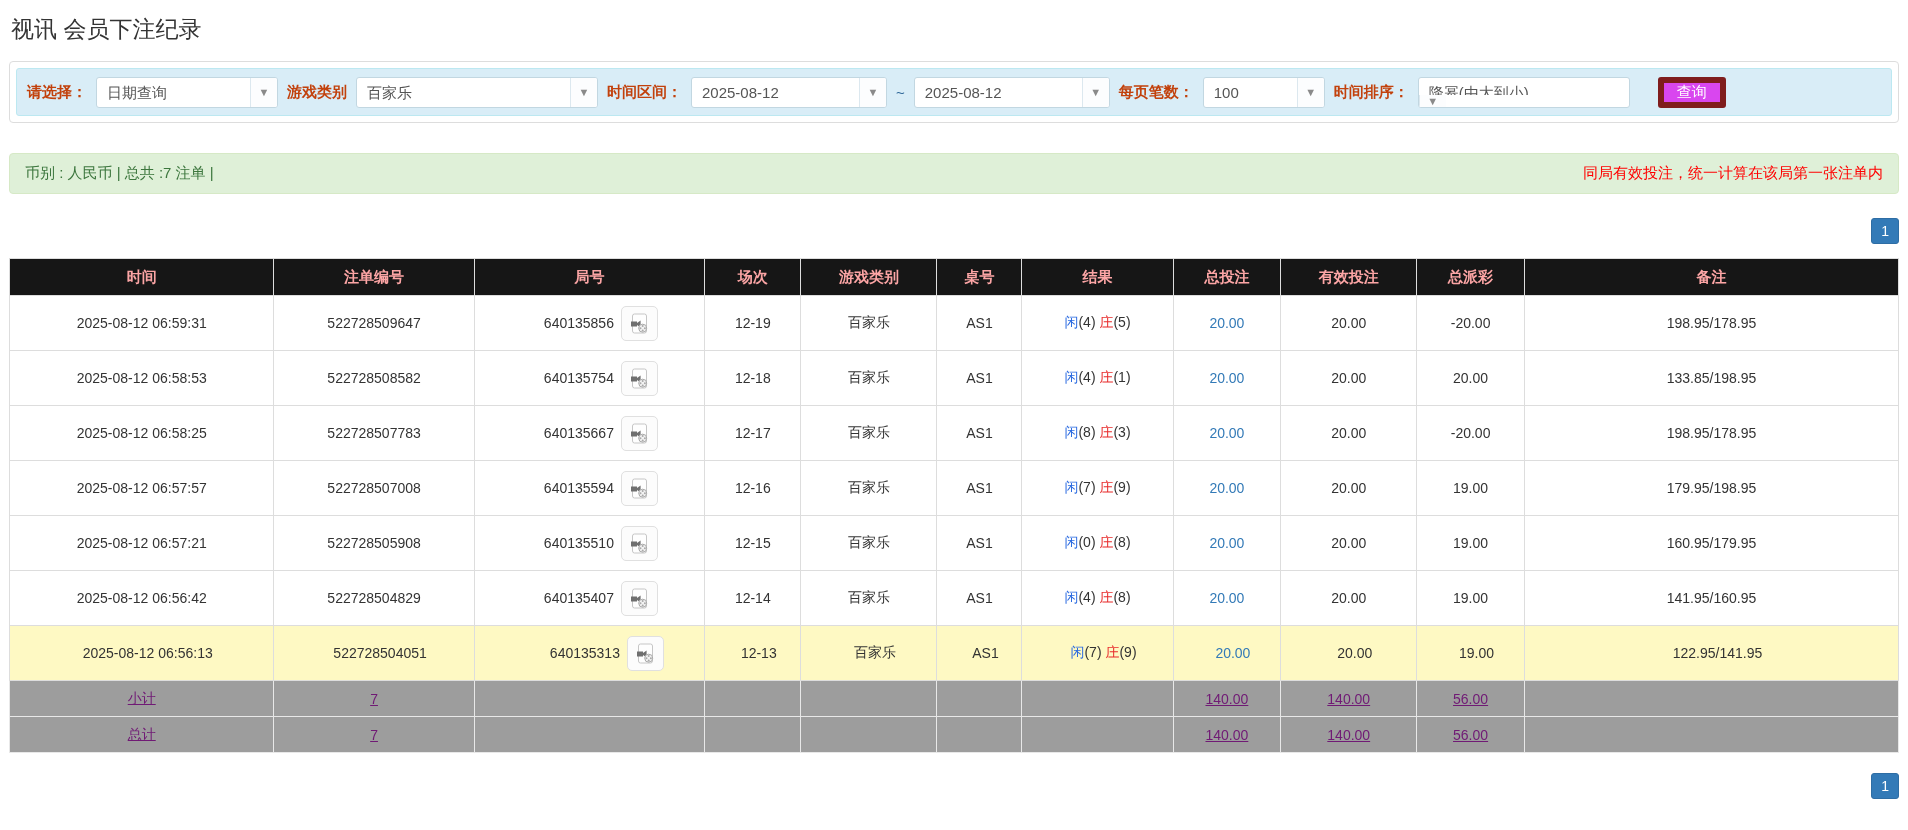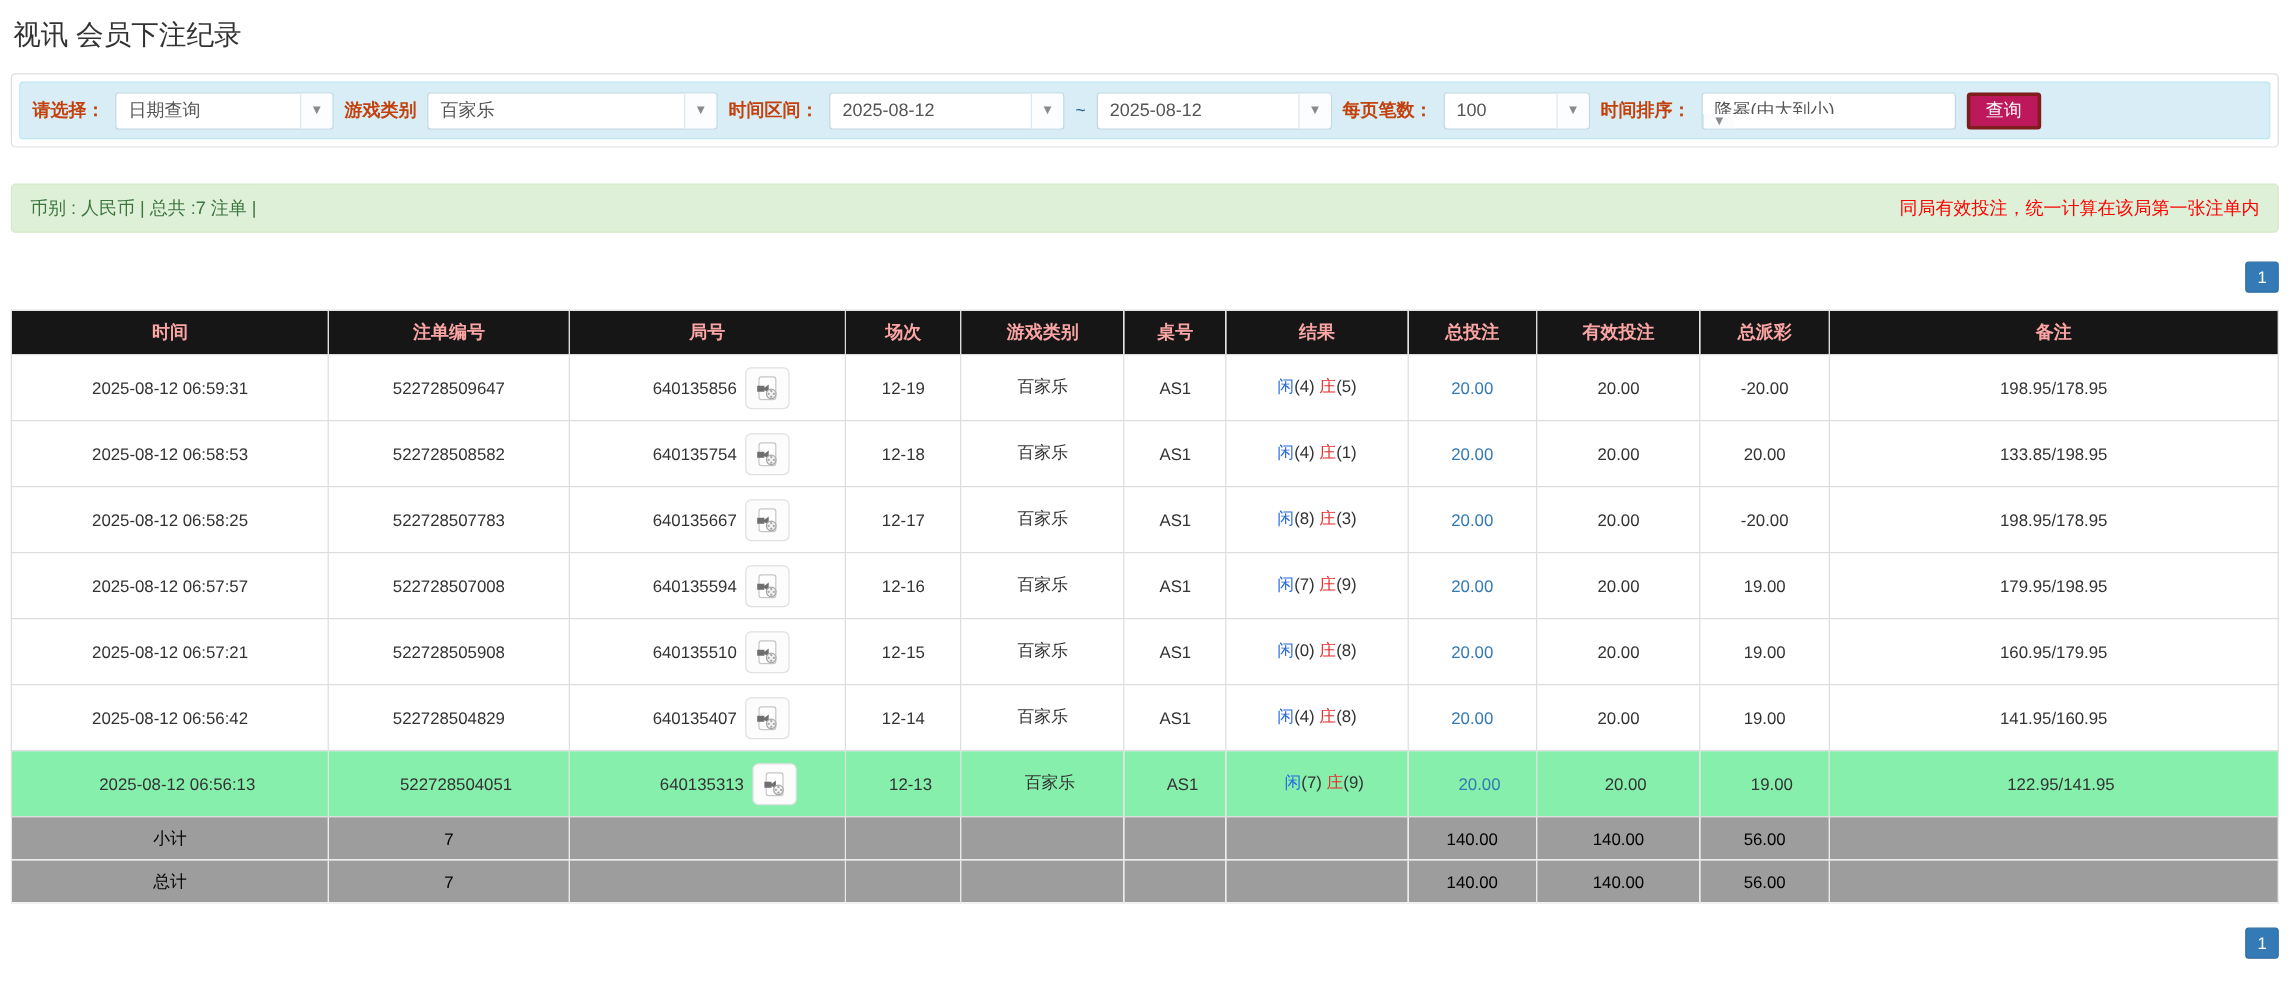--- a/index.html
+++ b/index.html
@@ -71,27 +71,28 @@
     font-size: 11px;
   }
   .dd-query { width: 182px; }
   .dd-game  { width: 242px; }
   .dd-date  { width: 196px; }
   .dd-size  { width: 122px; }
   .dd-sort  { width: 212px; flex-direction: column; }
   .search-btn {
     height: 31px;
     padding: 0 13px;
-    background: #be185d;
-    border: 3px solid #7f1d1d;
+    background: #d946ef;
+    border: 6px solid #7f1d1d;
     border-radius: 3px;
     color: #fff;
     font-size: 15px;
     cursor: pointer;
     font-family: inherit;
+    margin-left: 19px;
   }
   
   .summary-bar {
     margin-top: 30px;
     background: #dff0d8;
     border: 1px solid #d6e9c6;
     border-radius: 4px;
     padding: 10px 15px;
     display: flex;
     align-items: center;
@@ -131,26 +132,27 @@
     white-space: nowrap;
   }
   .records thead th {
     background: #161616;
     color: #fca5a5;
     font-weight: bold;
     font-size: 15px;
     height: 37px;
   }
   .records tbody td { height: 55px; color: #333; background: #fff; }
-  .records tr.highlight td { background: #86efac; padding-left: 12px; }
+  .records tr.highlight td { background: #fef9c3; padding-left: 12px; }
   .records tr.footer-row td {
     background: #9d9d9d;
-    color: #000000;
+    color: #701a75;
     height: 36px;
     border-color: #e8e8e8;
+    text-decoration: underline;
   }
   .res-p { color: #2a6ae0; }
   .res-b { color: #e82c2c; }
   .bet-link { color: #337ab7; text-decoration: none; cursor: pointer; }
   .neg { color: #f00; }
   .video-btn {
     display: inline-flex;
     align-items: center;
     justify-content: center;
     width: 37px;

